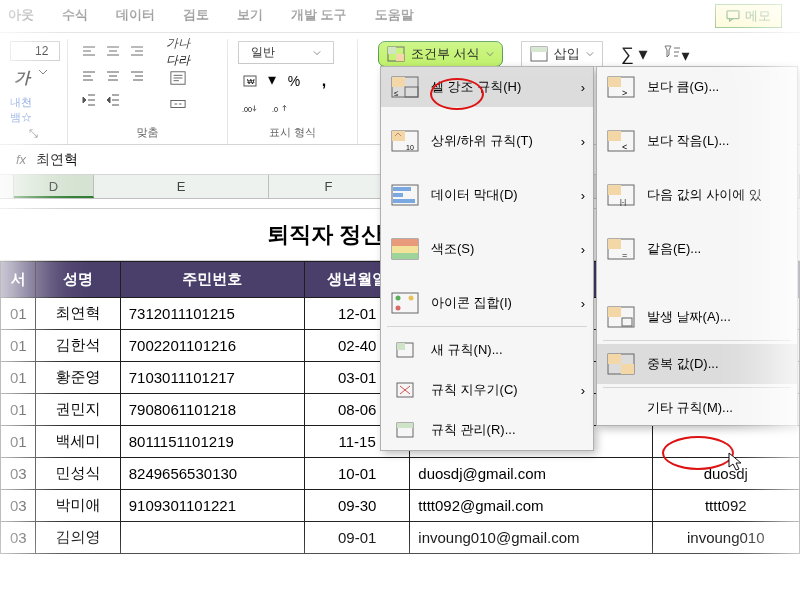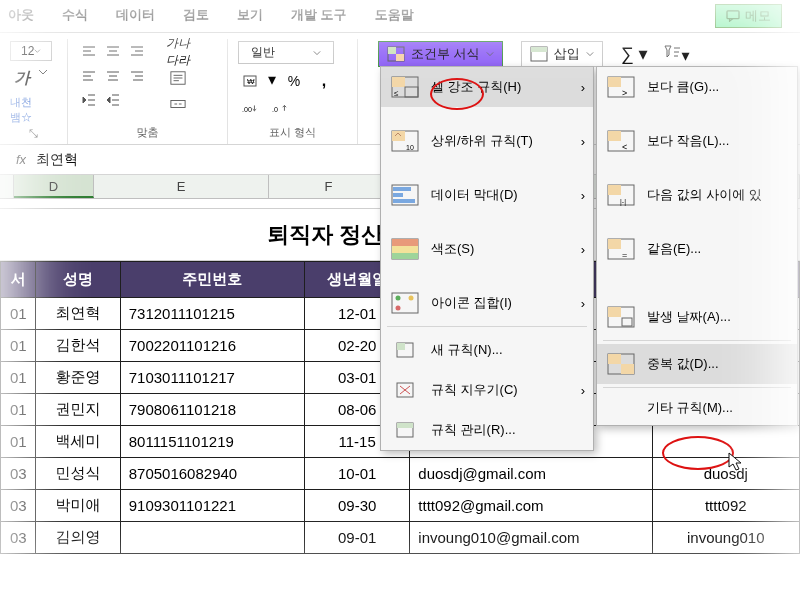--- a/index.html
+++ b/index.html
@@ -3,29 +3,29 @@
   <meta charset="utf-8">
   <style>
     * { margin: 0; padding: 0; box-sizing: border-box; font-family: "Malgun Gothic", sans-serif; }
     body { width: 800px; height: 599px; overflow: hidden; background: #fff; position: relative; }
     
     .vignette { position: absolute; inset: 0; pointer-events: none; box-shadow: inset 0 0 60px 25px rgba(255,255,255,0.9); z-index: 999; }
 
     .ribbon-tabs { display: flex; gap: 28px; padding: 6px 0 8px 8px; font-size: 13px; color: #303030; border-bottom: 1px solid #d5d5d5; font-weight: bold; }
     .ribbon-tabs span { cursor: default; }
 
-    .memo-btn { position: absolute; right: 18px; top: 4px; border: 1px solid #5aa34a; color: #3e803e; padding: 2px 10px; font-size: 13px; background: #86efac; display: flex; align-items: center; gap: 5px; }
+    .memo-btn { position: absolute; right: 18px; top: 4px; border: 1px solid #5aa34a; color: #3e803e; padding: 2px 10px; font-size: 13px; background: #fef9c3; display: flex; align-items: center; gap: 5px; }
     .memo-btn svg { width: 14px; height: 12px; }
 
     .toolbar { display: flex; padding: 6px 0 0 0; height: 112px; border-bottom: 1px solid #d5d5d5; background: #fff; position: relative; }
     .tb-group { border-right: 1px solid #e3e3e3; padding: 0 10px; display: flex; flex-direction: column; height: 100%; }
     .tb-group-body { flex: 1; display: flex; align-items: flex-start; gap: 4px; padding-top: 2px; }
     .tb-group-label { text-align: center; font-size: 11px; color: #666; padding-bottom: 4px; }
 
-    .fontsize { border: 1px solid #c5c5c5; padding: 2px 10px; font-size: 12px; width: 42px; display: flex; justify-content: space-between; align-items: center; }
+    .fontsize { border: 1px solid #c5c5c5; padding: 2px 24px; font-size: 12px; width: 42px; display: flex; justify-content: space-between; align-items: center; }
     .align-grid { display: grid; grid-template-columns: repeat(3, 22px); grid-auto-rows: 22px; gap: 2px; }
     .align-btn { border: 1px solid transparent; display: flex; align-items: center; justify-content: center; }
     .align-btn svg, .icon-btn svg { width: 16px; height: 16px; }
     .icon-btn { width: 24px; height: 22px; display: inline-flex; align-items: center; justify-content: center; }
 
     .format-combo { border: 1px solid #c5c5c5; padding: 2px 12px; font-size: 12px; width: 96px; display: flex; justify-content: space-between; align-items: center; }
 
     .formula-bar { display: flex; align-items: center; height: 30px; border-bottom: 1px solid #d5d5d5; }
     .fx-label { width: 26px; text-align: center; font-style: italic; color: #333; font-size: 13px; padding-left: 16px; }
     .fx-input { flex: 1; padding: 4px 10px; font-size: 14px; outline: none; border: none; }
@@ -49,21 +49,21 @@
     .menu { position: absolute; background: #f6f6f6; border: 1px solid #b0b0b0; box-shadow: 3px 3px 8px rgba(0,0,0,0.25); z-index: 50; font-size: 13px; }
     .menu-item { display: flex; align-items: center; padding: 8px 22px 8px 10px; gap: 12px; white-space: nowrap; position: relative; }
     .menu-item.hover { background: #dcdcdc; }
     .menu-item .arrow { position: absolute; right: 8px; }
     .menu-sep { height: 1px; background: #d5d5d5; margin: 3px 6px; }
     .menu-icon { width: 28px; height: 24px; display: flex; align-items: center; justify-content: center; }
     .menu-icon svg { width: 28px; height: 22px; }
     .small-icon svg { width: 18px; height: 16px; }
 
     .ribbon-dd { border: 1px solid #c5c5c5; padding: 3px 8px; font-size: 13px; display: flex; align-items: center; gap: 6px; background: #fff; }
-    .ribbon-dd.active { border-color: #3e8f3e; background: #8b5cf6; }
+    .ribbon-dd.active { border-color: #3e8f3e; background: #bef264; border-radius: 7px; }
 
     .highlight-circle { position: absolute; border: 2.5px solid #d11; border-radius: 50%; pointer-events: none; z-index: 100; }
 
     .chevron { width: 8px; height: 8px; display: inline-block; }
   </style>
 </head>
 <body>
 
 <div class="ribbon-tabs">
   <span>아웃</span>
@@ -266,21 +266,21 @@
           <td>최연혁</td>
           <td class="left">7312011101215</td>
           <td>12-01</td>
           <td class="left"></td>
           <td></td>
         </tr>
     <tr>
           <td>01</td>
           <td>김한석</td>
           <td class="left">7002201101216</td>
-          <td>02-20</td>
+          <td>02-40</td>
           <td class="left"></td>
           <td></td>
         </tr>
     <tr>
           <td>01</td>
           <td>황준영</td>
           <td class="left">7103011101217</td>
           <td>03-01</td>
           <td class="left"></td>
           <td></td>
@@ -297,21 +297,21 @@
           <td>01</td>
           <td>백세미</td>
           <td class="left">8011151101219</td>
           <td>11-15</td>
           <td class="left">ulrkrk@gmail.com</td>
           <td></td>
         </tr>
     <tr>
           <td>03</td>
           <td>민성식</td>
-          <td class="left">8705016082940</td>
+          <td class="left">8249656530130</td>
           <td>10-01</td>
           <td class="left">duosdj@gmail.com</td>
           <td>duosdj</td>
         </tr>
     <tr>
           <td>03</td>
           <td>박미애</td>
           <td class="left">9109301101221</td>
           <td>09-30</td>
           <td class="left">tttt092@gmail.com</td>

